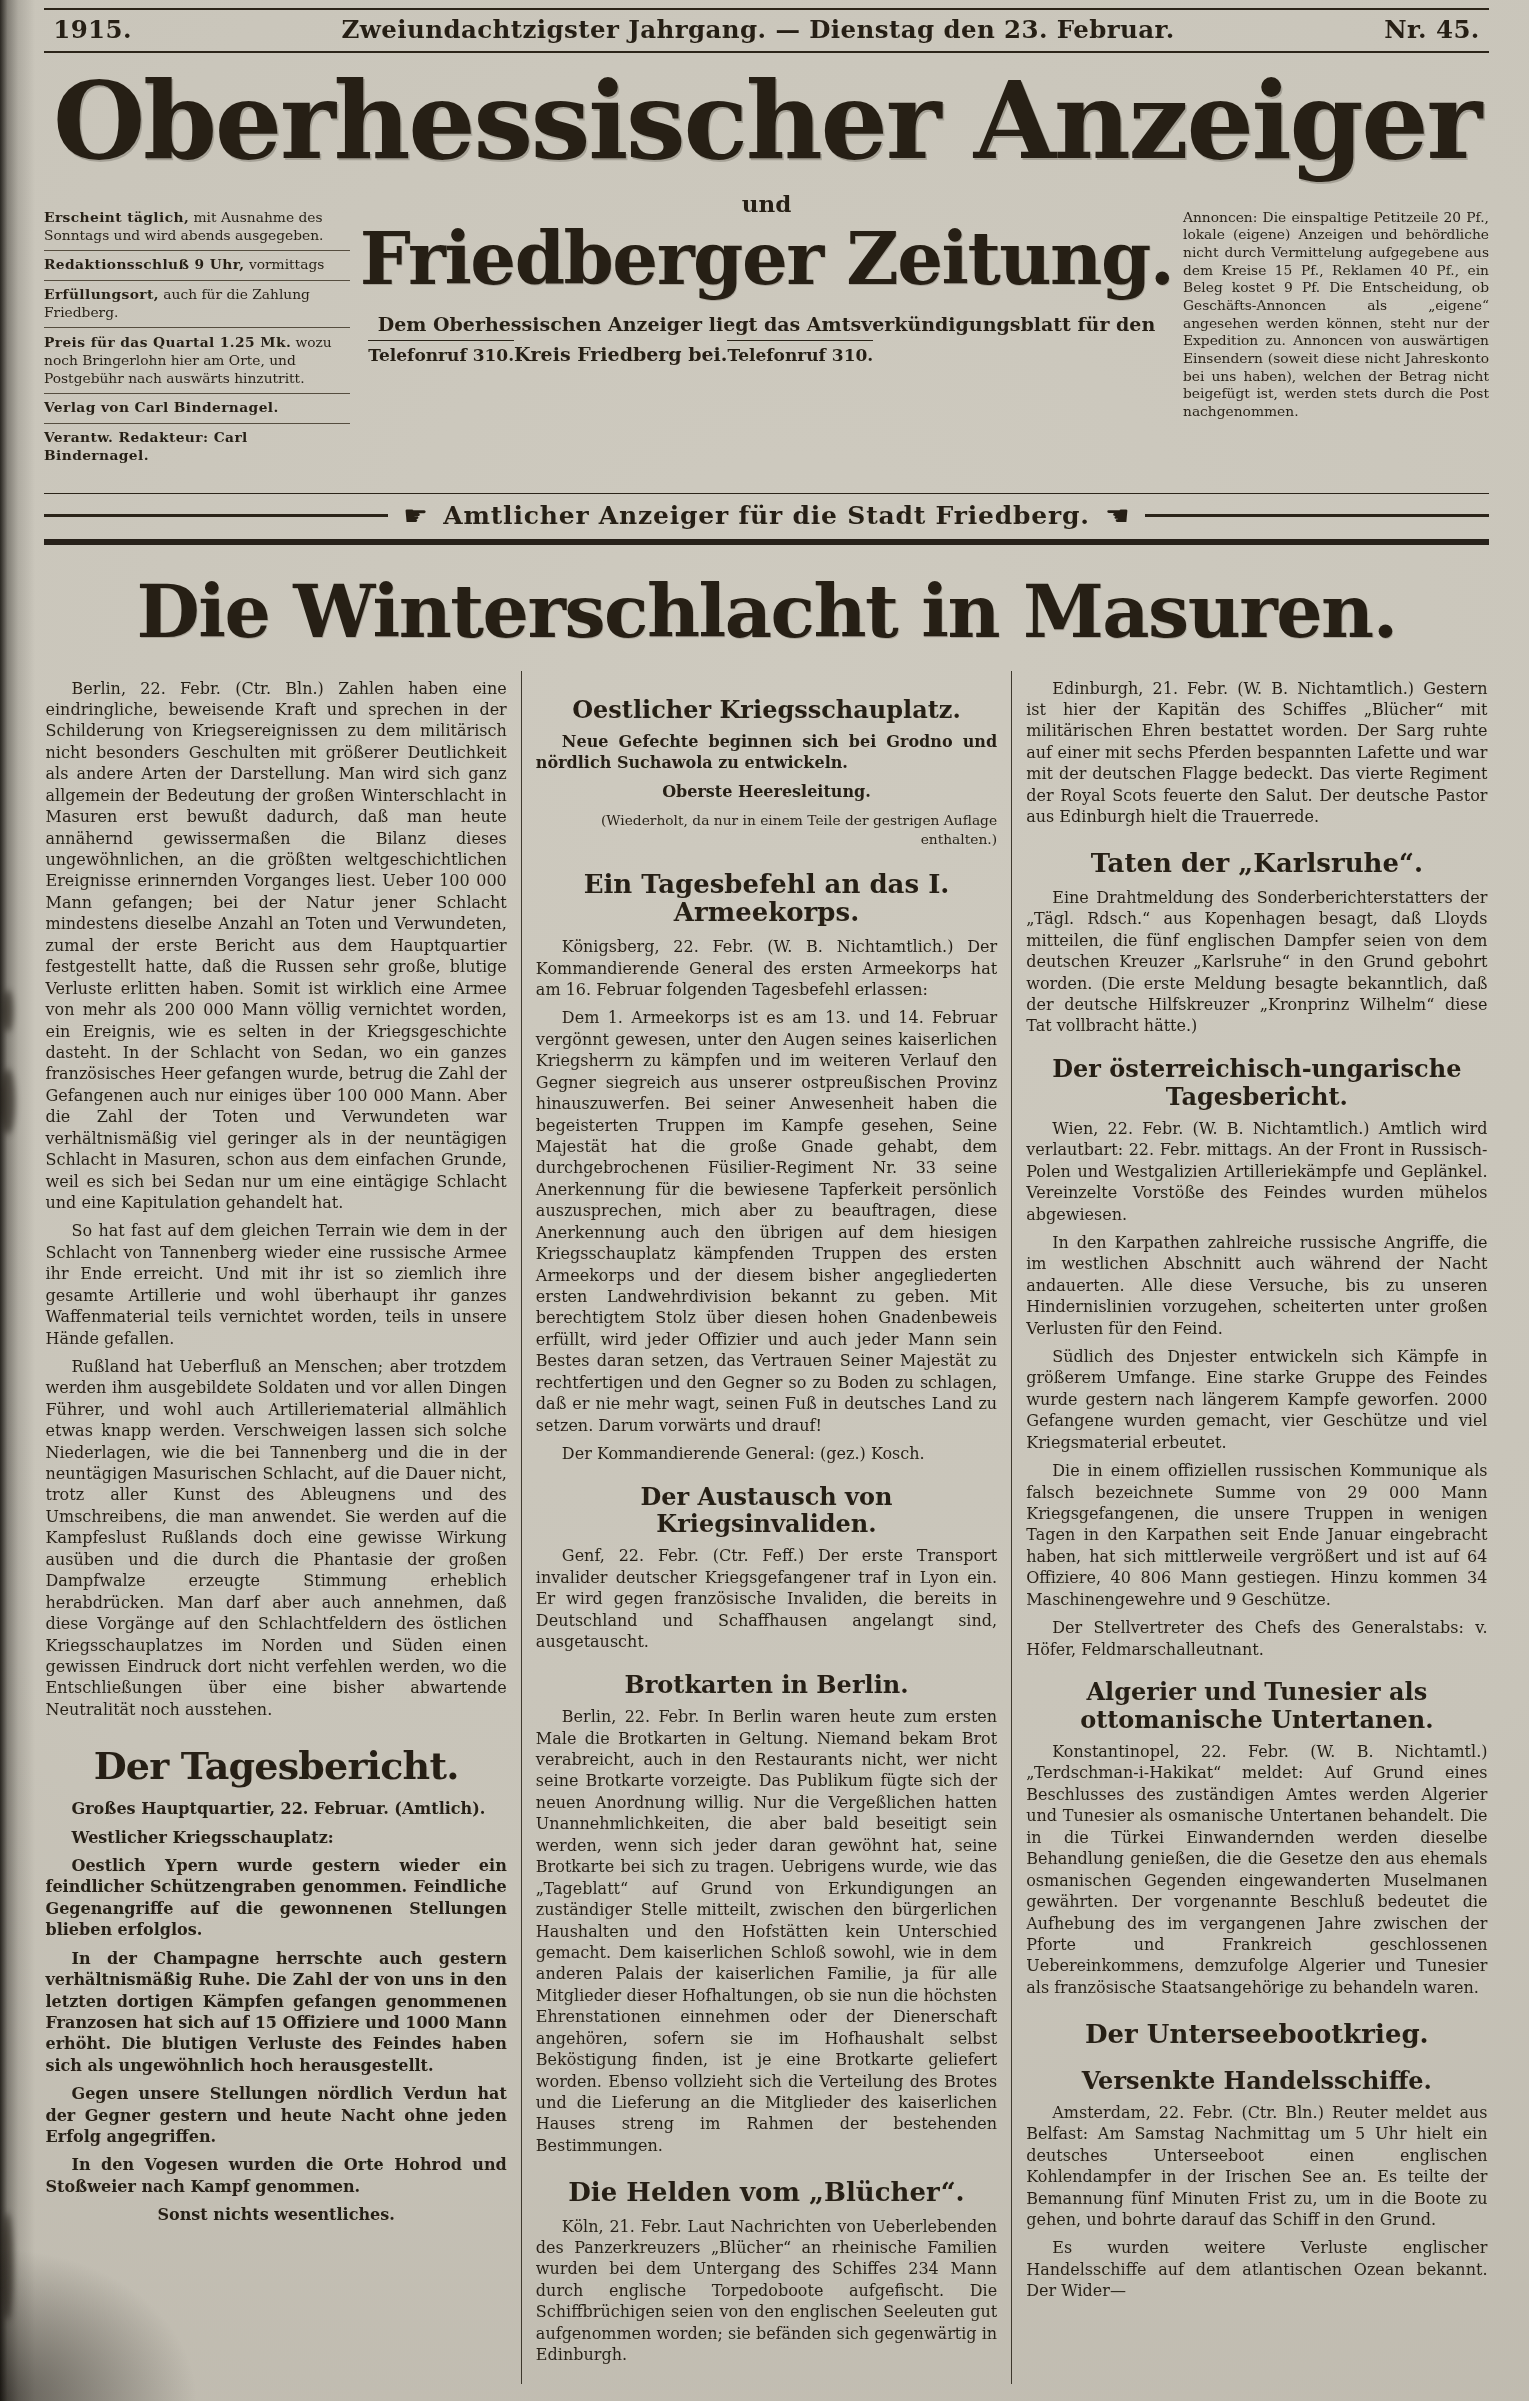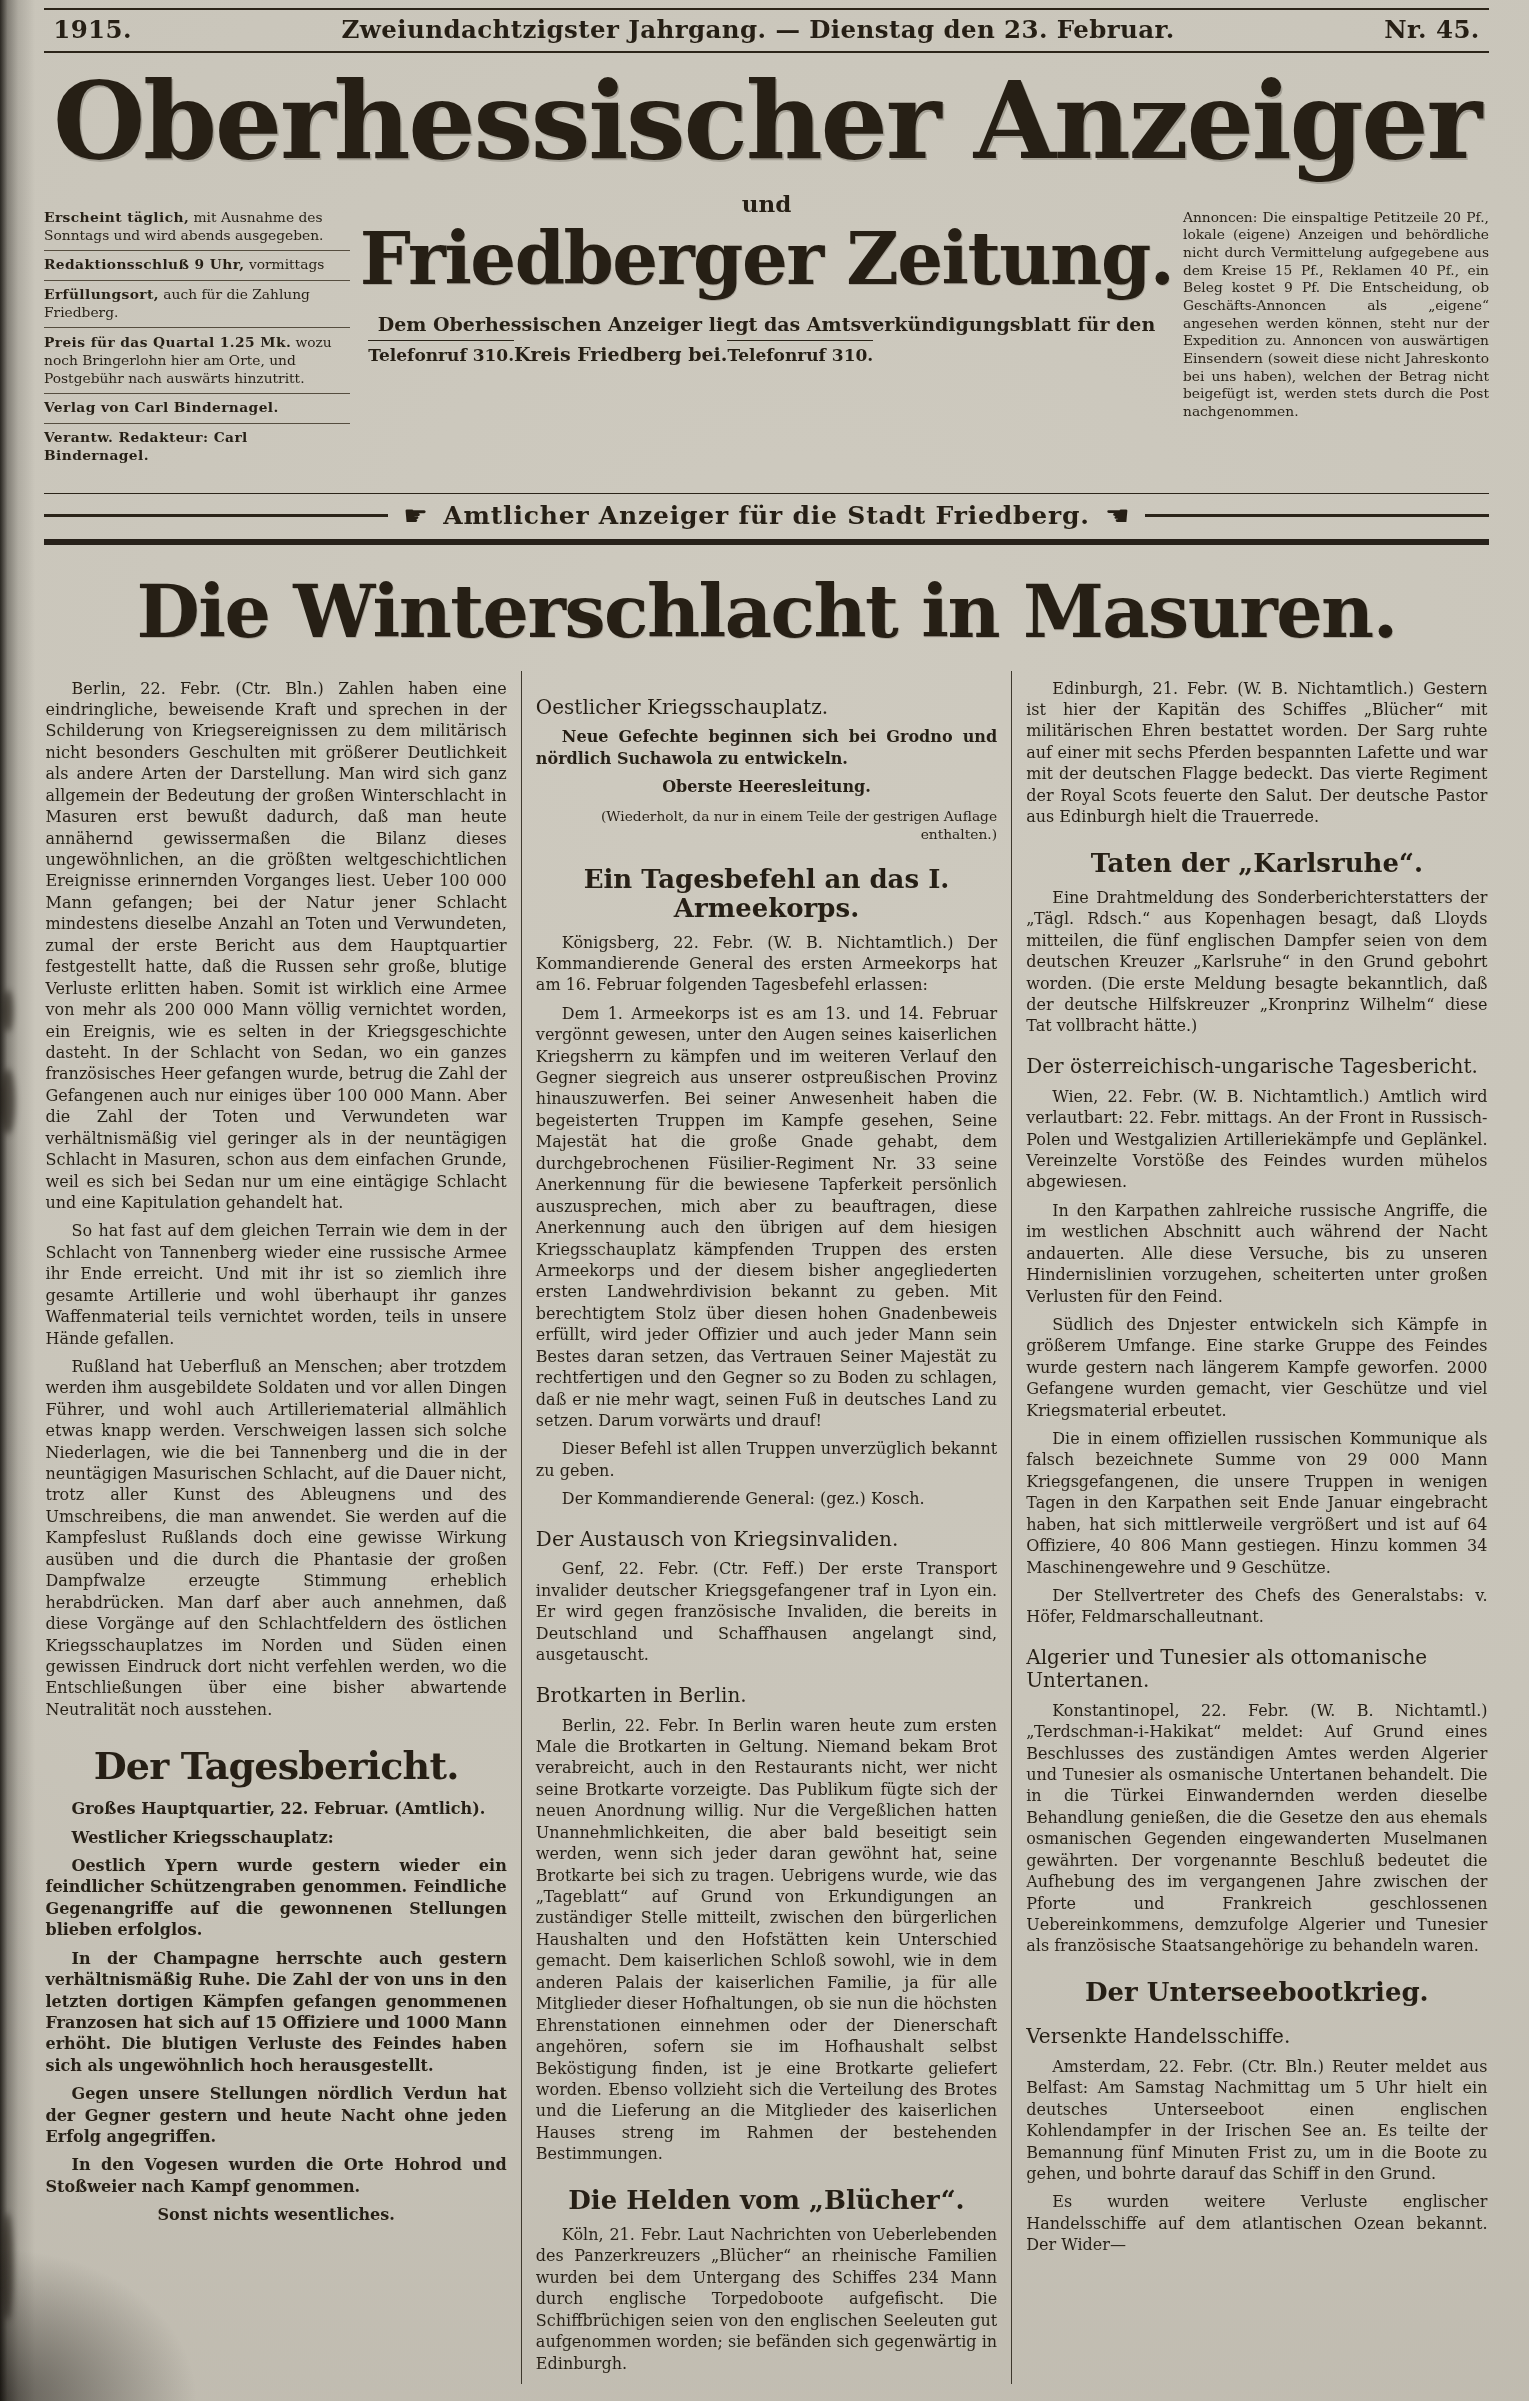--- a/index.html
+++ b/index.html
@@ -51,21 +51,21 @@
   .col:first-child{padding-left:1.5px}
   .col:last-child{padding-right:1.5px}
   .vrule{width:1.5px;background:#3d372c}
   .blk{margin:0 0 6.9px}
   .col p.blk{text-indent:26px}
   .blk.pb{font-weight:bold}
   .blk.pc{font-weight:bold;text-align:center;text-indent:0 !important;margin:4.6px 0 9.2px}
   .blk.note{text-align:right;text-indent:0 !important;font-size:13.8px;margin:6.1px 0 10.7px}
   .blk.hd{font-size:38px;font-weight:bold;text-align:center;margin:26px 0 12.2px;letter-spacing:-0.8px;line-height:1.05}
   .blk.hl{font-size:26px;font-weight:bold;text-align:center;margin:21.4px 0 9.2px;line-height:1.1}
-  .blk.hm{font-size:20px;font-weight:normal;text-align:left;margin:18.3px 0 7.6px;line-height:1.15}
+  .blk.hm{font-size:24px;font-weight:bold;text-align:center;margin:18.3px 0 7.6px;line-height:1.15}
 
   
   .smudge{position:absolute;background:rgba(22,16,10,.55);filter:blur(3.1px);border-radius:50%}
   .smudge.s1{left:1.5px;top:990px;width:11.5px;height:42px}
   .smudge.s2{left:0;top:1069px;width:14.5px;height:65px}
   .smudge.s3{left:0.8px;top:2213px;width:12.2px;height:107px}
   .corner-shadow{position:absolute;left:0;bottom:0;width:199px;height:153px;pointer-events:none;
     background:radial-gradient(ellipse at 0% 100%,rgba(14,11,7,.55),rgba(14,11,7,0) 70%)}
 </style>
 </head>
@@ -141,21 +141,20 @@
         </section>
       <div class="vrule"></div>
       <section class="col">
           <h4 class="blk hm">Oestlicher Kriegsschauplatz.</h4>
           <p class="blk pb">Neue Gefechte beginnen sich bei Grodno und nördlich Suchawola zu entwickeln.</p>
           <p class="blk pc">Oberste Heeresleitung.</p>
           <p class="blk note">(Wiederholt, da nur in einem Teile der gestrigen Auflage enthalten.)</p>
           <h3 class="blk hl">Ein Tagesbefehl an das I. Armeekorps.</h3>
           <p class="blk p">Königsberg, 22. Febr. (W. B. Nichtamtlich.) Der Kommandierende General des ersten Armeekorps hat am 16. Februar folgenden Tagesbefehl erlassen:</p>
           <p class="blk p">Dem 1. Armeekorps ist es am 13. und 14. Februar vergönnt gewesen, unter den Augen seines kaiserlichen Kriegsherrn zu kämpfen und im weiteren Verlauf den Gegner siegreich aus unserer ostpreußischen Provinz hinauszuwerfen. Bei seiner Anwesenheit haben die begeisterten Truppen im Kampfe gesehen, Seine Majestät hat die große Gnade gehabt, dem durchgebrochenen Füsilier-Regiment Nr. 33 seine Anerkennung für die bewiesene Tapferkeit persönlich auszusprechen, mich aber zu beauftragen, diese Anerkennung auch den übrigen auf dem hiesigen Kriegsschauplatz kämpfenden Truppen des ersten Armeekorps und der diesem bisher angegliederten ersten Landwehrdivision bekannt zu geben. Mit berechtigtem Stolz über diesen hohen Gnadenbeweis erfüllt, wird jeder Offizier und auch jeder Mann sein Bestes daran setzen, das Vertrauen Seiner Majestät zu rechtfertigen und den Gegner so zu Boden zu schlagen, daß er nie mehr wagt, seinen Fuß in deutsches Land zu setzen. Darum vorwärts und drauf!</p>
-          <p class="blk p">Dieser Befehl ist allen Truppen unverzüglich bekannt zu geben.</p>
           <p class="blk p">Der Kommandierende General: (gez.) Kosch.</p>
           <h4 class="blk hm">Der Austausch von Kriegsinvaliden.</h4>
           <p class="blk p">Genf, 22. Febr. (Ctr. Feff.) Der erste Transport invalider deutscher Kriegsgefangener traf in Lyon ein. Er wird gegen französische Invaliden, die bereits in Deutschland und Schaffhausen angelangt sind, ausgetauscht.</p>
           <h4 class="blk hm">Brotkarten in Berlin.</h4>
           <p class="blk p">Berlin, 22. Febr. In Berlin waren heute zum ersten Male die Brotkarten in Geltung. Niemand bekam Brot verabreicht, auch in den Restaurants nicht, wer nicht seine Brotkarte vorzeigte. Das Publikum fügte sich der neuen Anordnung willig. Nur die Vergeßlichen hatten Unannehmlichkeiten, die aber bald beseitigt sein werden, wenn sich jeder daran gewöhnt hat, seine Brotkarte bei sich zu tragen. Uebrigens wurde, wie das „Tageblatt“ auf Grund von Erkundigungen an zuständiger Stelle mitteilt, zwischen den bürgerlichen Haushalten und den Hofstätten kein Unterschied gemacht. Dem kaiserlichen Schloß sowohl, wie in dem anderen Palais der kaiserlichen Familie, ja für alle Mitglieder dieser Hofhaltungen, ob sie nun die höchsten Ehrenstationen einnehmen oder der Dienerschaft angehören, sofern sie im Hofhaushalt selbst Beköstigung finden, ist je eine Brotkarte geliefert worden. Ebenso vollzieht sich die Verteilung des Brotes und die Lieferung an die Mitglieder des kaiserlichen Hauses streng im Rahmen der bestehenden Bestimmungen.</p>
           <h3 class="blk hl">Die Helden vom „Blücher“.</h3>
           <p class="blk p">Köln, 21. Febr. Laut Nachrichten von Ueberlebenden des Panzerkreuzers „Blücher“ an rheinische Familien wurden bei dem Untergang des Schiffes 234 Mann durch englische Torpedoboote aufgefischt. Die Schiffbrüchigen seien von den englischen Seeleuten gut aufgenommen worden; sie befänden sich gegenwärtig in Edinburgh.</p>
         </section>
       <div class="vrule"></div>
       <section class="col">

